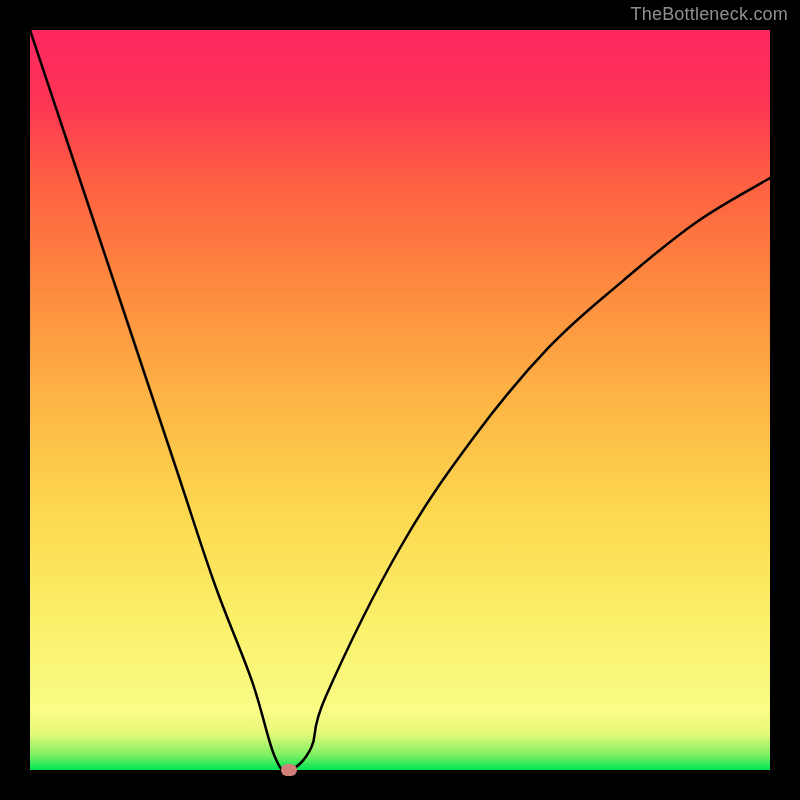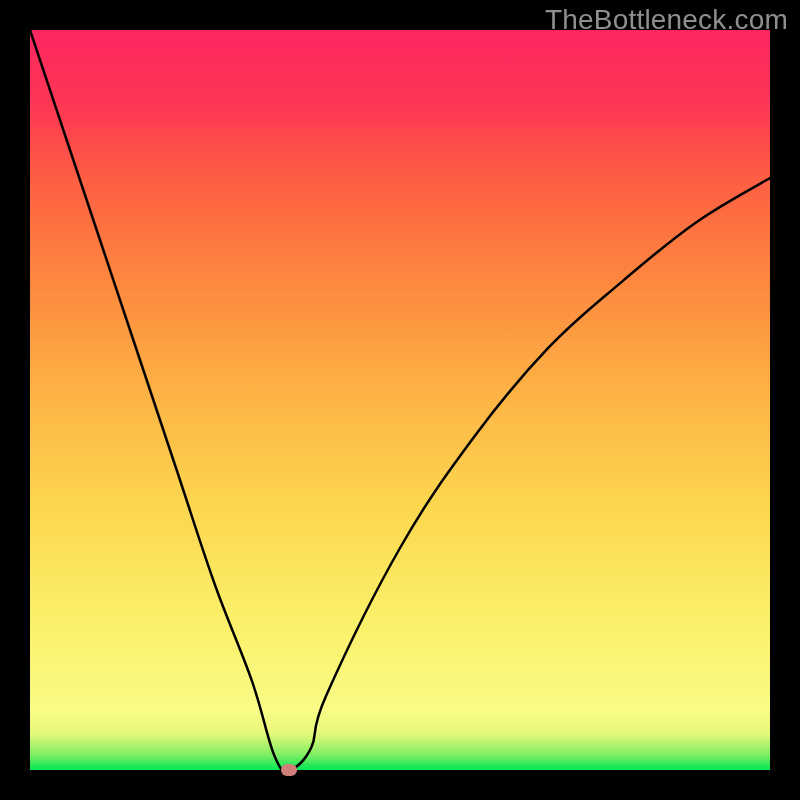--- a/index.html
+++ b/index.html
@@ -52,21 +52,21 @@
     width: 16px;
     height: 12px;
     background: #d17f78;
     border-radius: 6px;
   }
   .watermark {
     position: absolute;
     top: 4px;
     right: 12px;
     color: #8f8f8f;
-    font-size: 28px;
+    font-size: 18px;
     font-weight: 400;
     letter-spacing: 0.2px;
   }
 </style>
 </head>
 <body>
 
 <div class="frame">
 
   <div class="plot-area">

